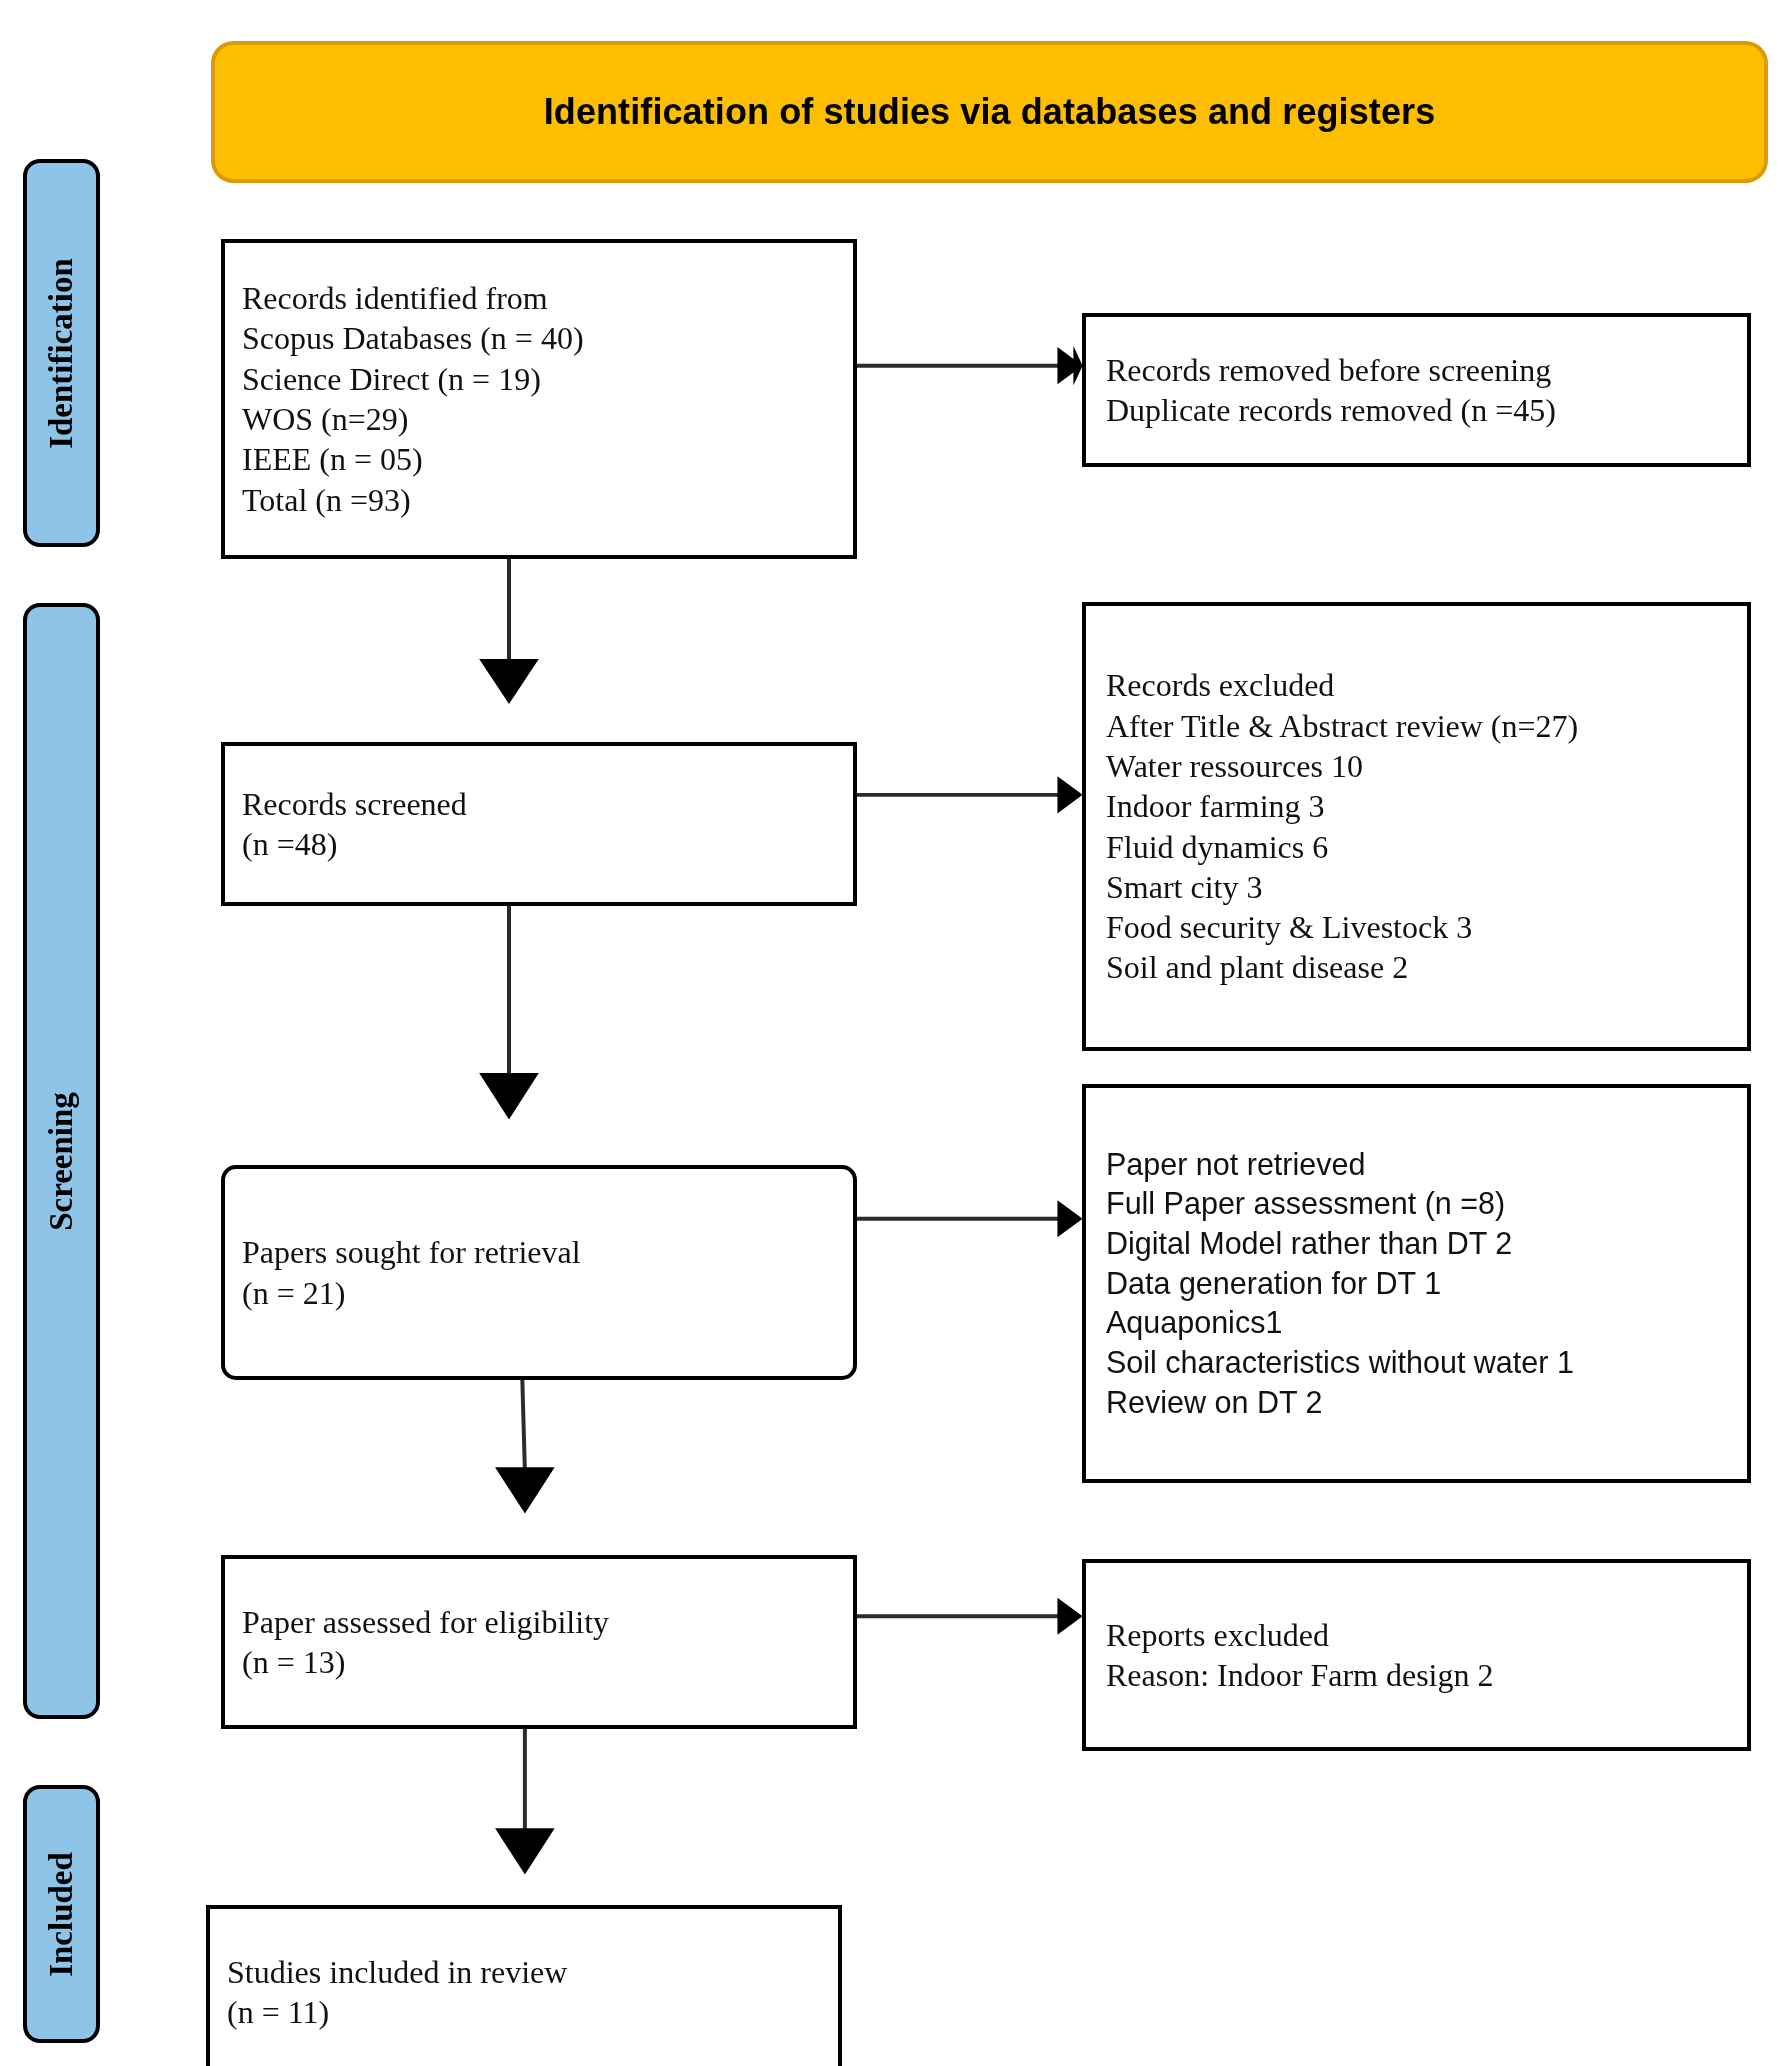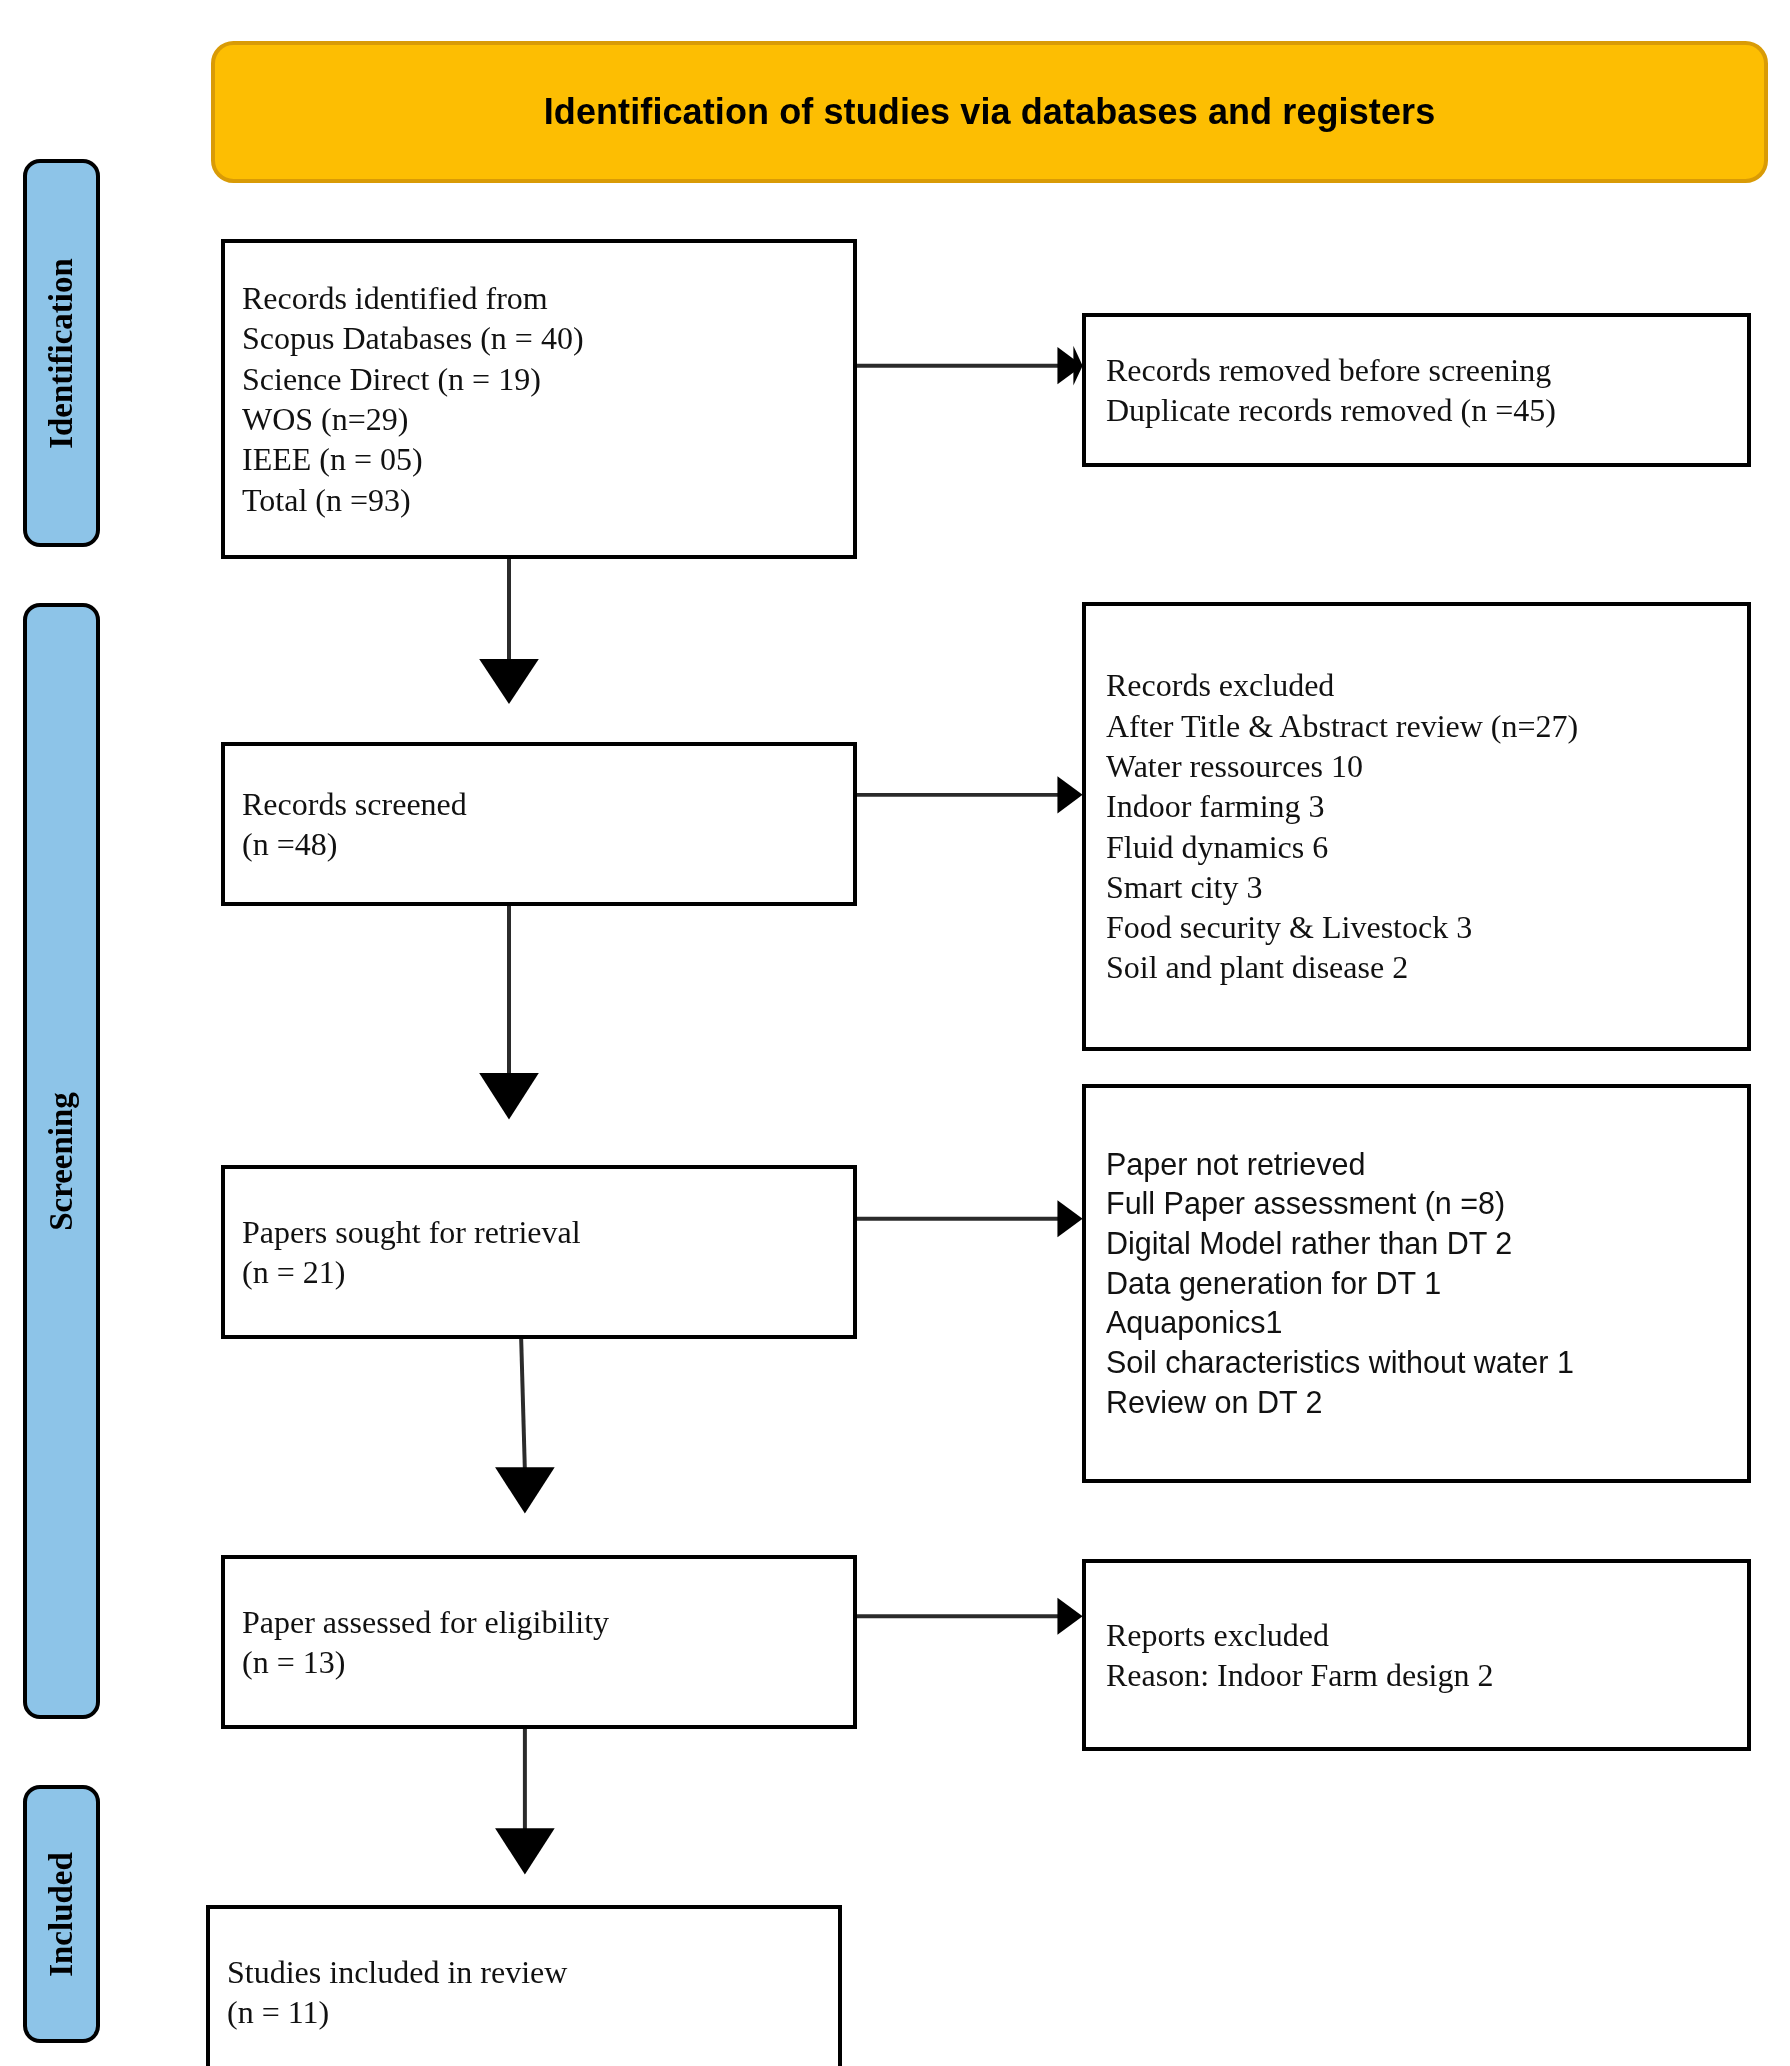--- a/index.html
+++ b/index.html
@@ -188,21 +188,21 @@
     </div>
   </div>
 
   <div class="box" style="left:221px; top:710px; width:636px; height:164px;">
     <div class="box-lines">
       <div class="box-line">Records screened</div>
       <div class="box-line">(n =48)</div>
     </div>
   </div>
 
-  <div class="box" style="left:221px; top:1133px; width:636px; height:174px;">
+  <div class="box" style="left:221px; top:1133px; width:636px; height:215px;border-radius:15px;">
     <div class="box-lines">
       <div class="box-line">Papers sought for retrieval</div>
       <div class="box-line">(n = 21)</div>
     </div>
   </div>
 
   <div class="box" style="left:221px; top:1523px; width:636px; height:174px;">
     <div class="box-lines">
       <div class="box-line">Paper assessed for eligibility</div>
       <div class="box-line">(n = 13)</div>

